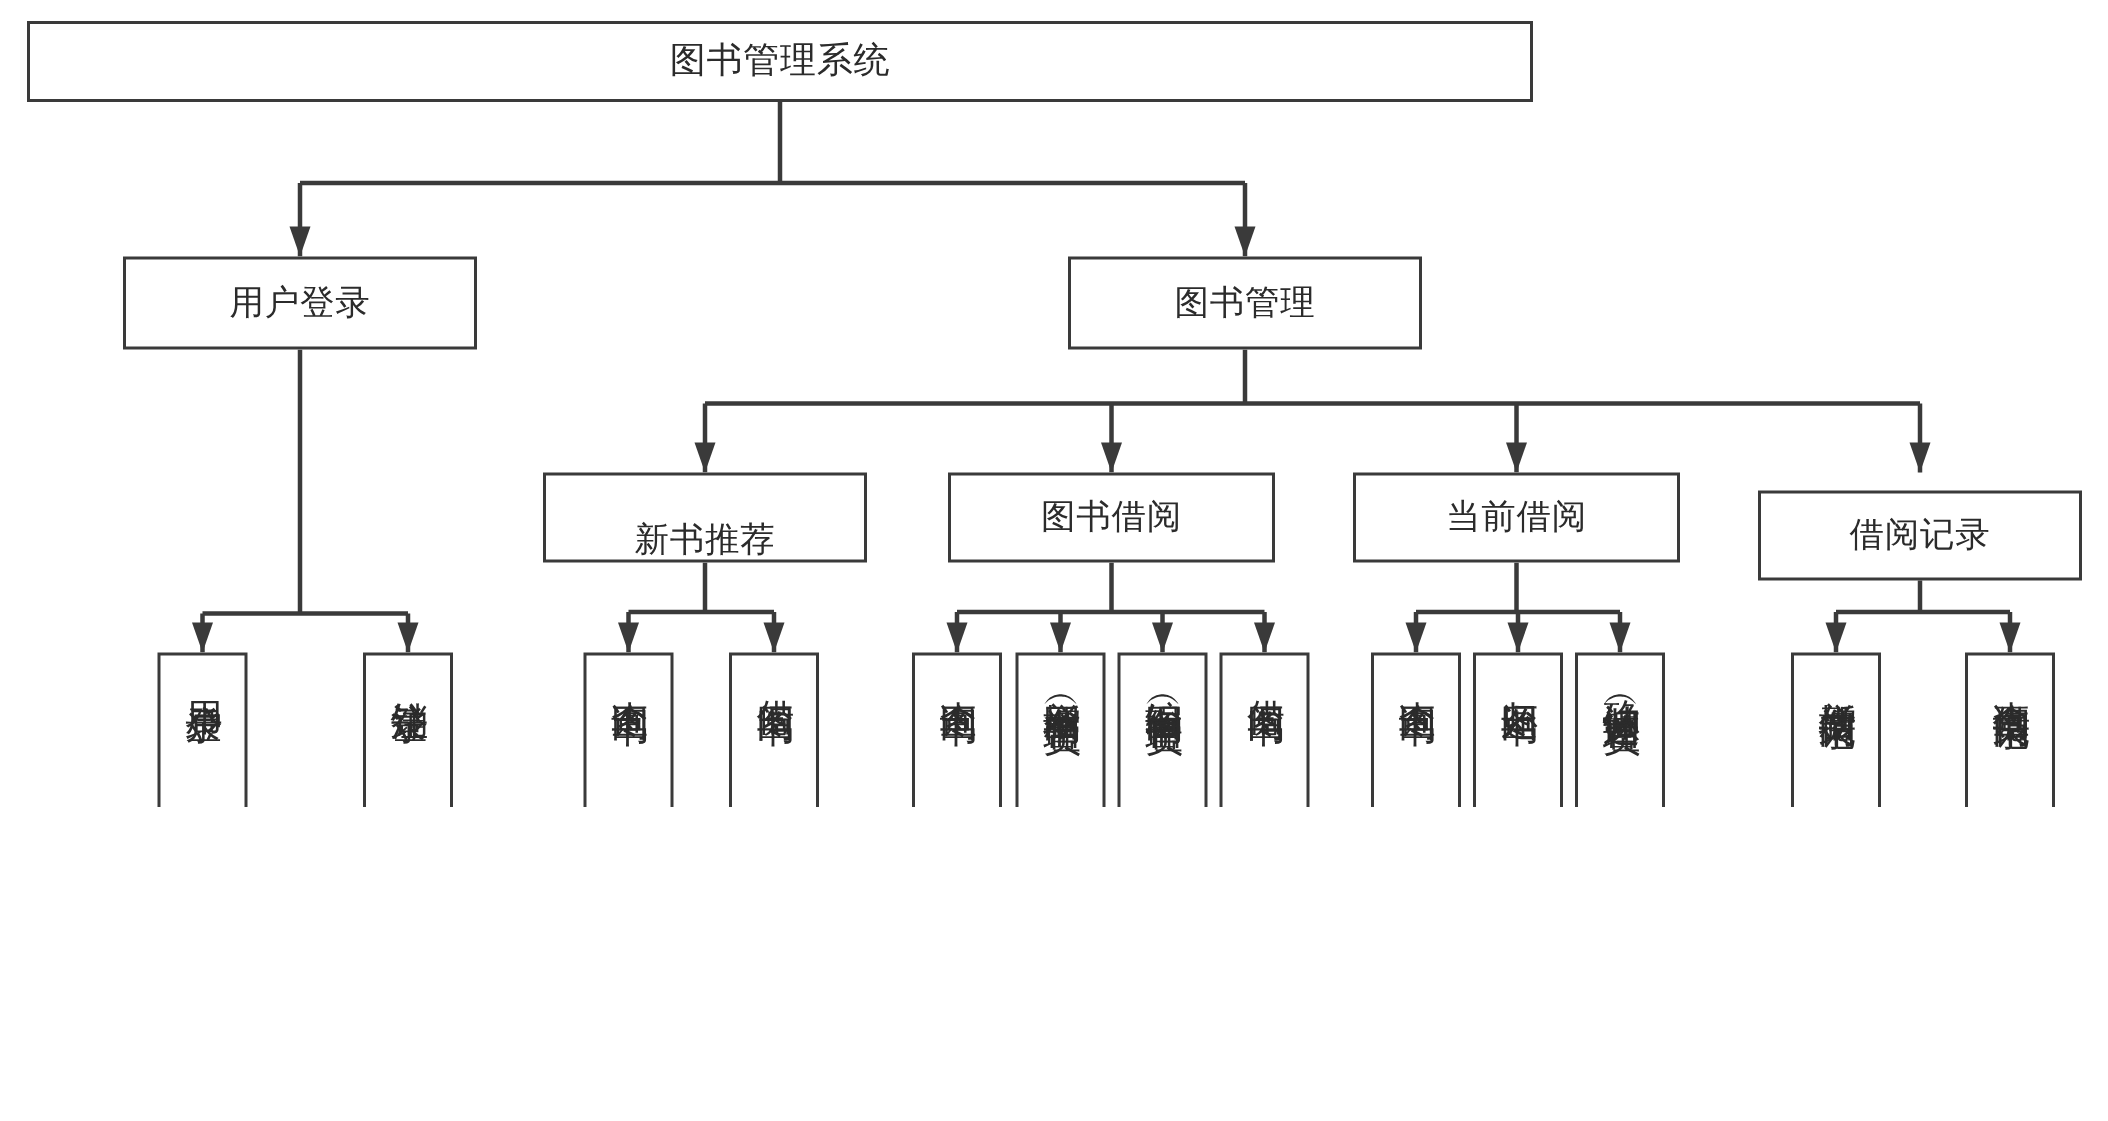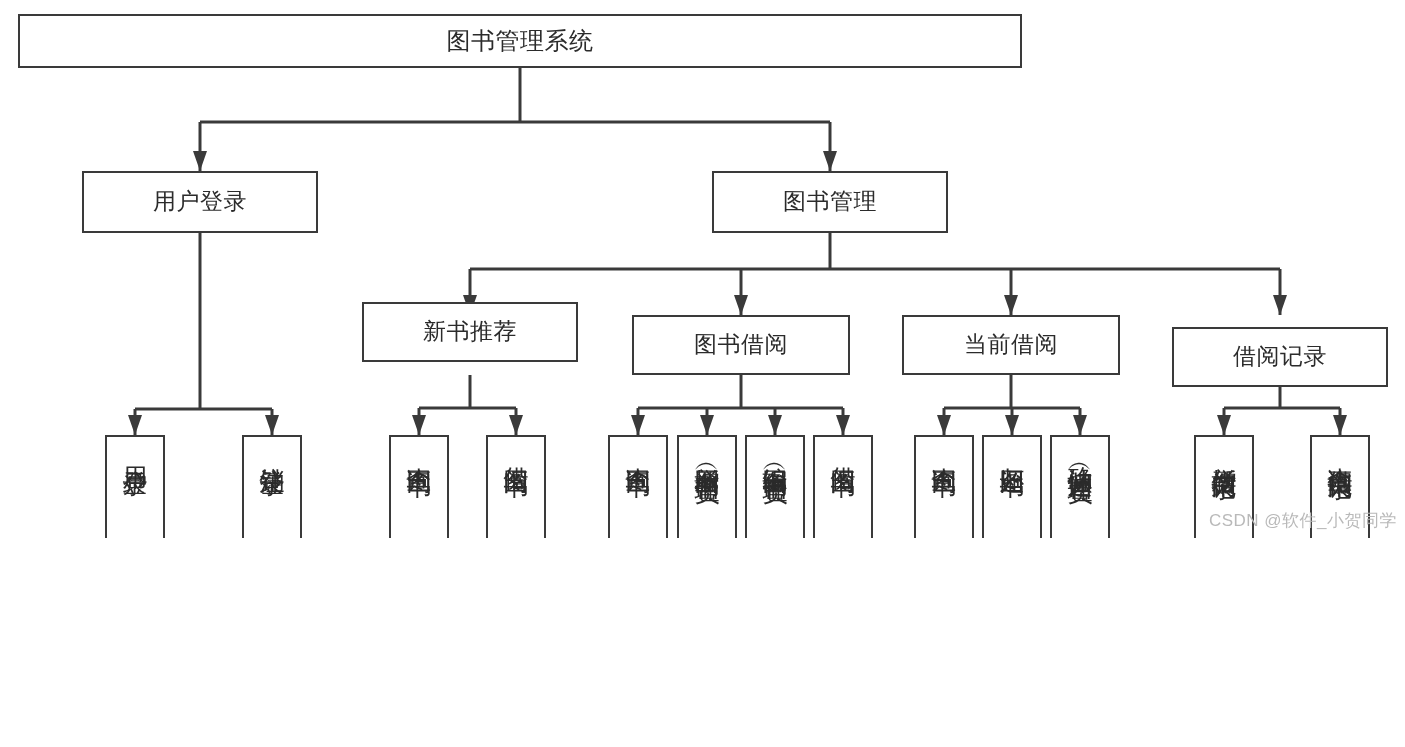--- a/index.html
+++ b/index.html
@@ -141,21 +141,21 @@
   <div id="node-layer">
       <div class="node h root" style="left: 18px; top: 14px; width: 1004px; height: 54px;">
         <span class="node-label">图书管理系统</span>
       </div>
       <div class="node h" style="left: 82px; top: 171px; width: 236px; height: 62px;">
         <span class="node-label">用户登录</span>
       </div>
       <div class="node h" style="left: 712px; top: 171px; width: 236px; height: 62px;">
         <span class="node-label">图书管理</span>
       </div>
-      <div class="node h" style="left: 362px; top: 302px; width: 216px; height: 60px;">
+      <div class="node h" style="left: 362px; top: 315px; width: 216px; height: 60px; align-items: flex-end;">
         <span class="node-label">新书推荐</span>
       </div>
       <div class="node h" style="left: 632px; top: 315px; width: 218px; height: 60px;">
         <span class="node-label">图书借阅</span>
       </div>
       <div class="node h" style="left: 902px; top: 315px; width: 218px; height: 60px;">
         <span class="node-label">当前借阅</span>
       </div>
       <div class="node h" style="left: 1172px; top: 315px; width: 216px; height: 60px; margin-top: 12px;">
         <span class="node-label">借阅记录</span>
@@ -194,15 +194,14 @@
         <span class="node-label">确认归还（管理员）</span>
       </div>
       <div class="node v" style="left: 1194px; top: 435px; width: 60px; height: 300px;">
         <span class="node-label">新增借阅记录</span>
       </div>
       <div class="node v" style="left: 1310px; top: 435px; width: 60px; height: 300px;">
         <span class="node-label">查询借阅记录</span>
       </div>
     </div>
 
-  <div id="watermark">CSDN @软件_小贺同学</div>
 
 </div>
 
 </body></html>

